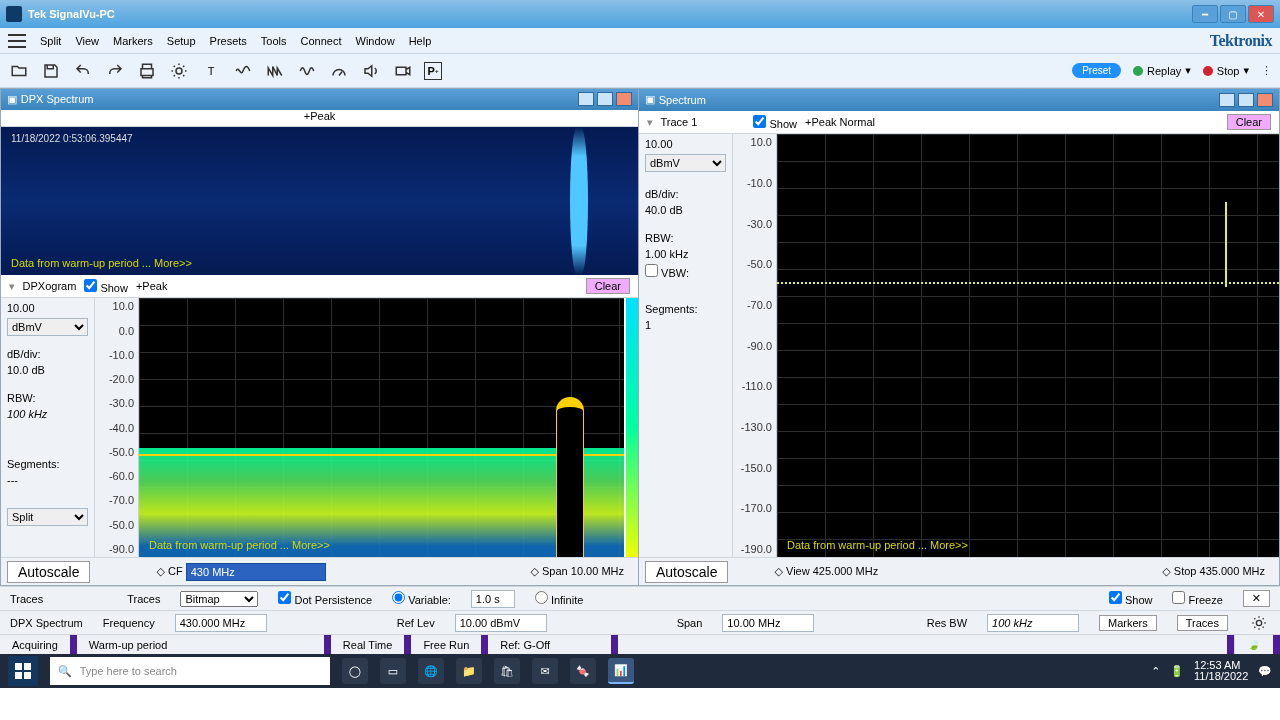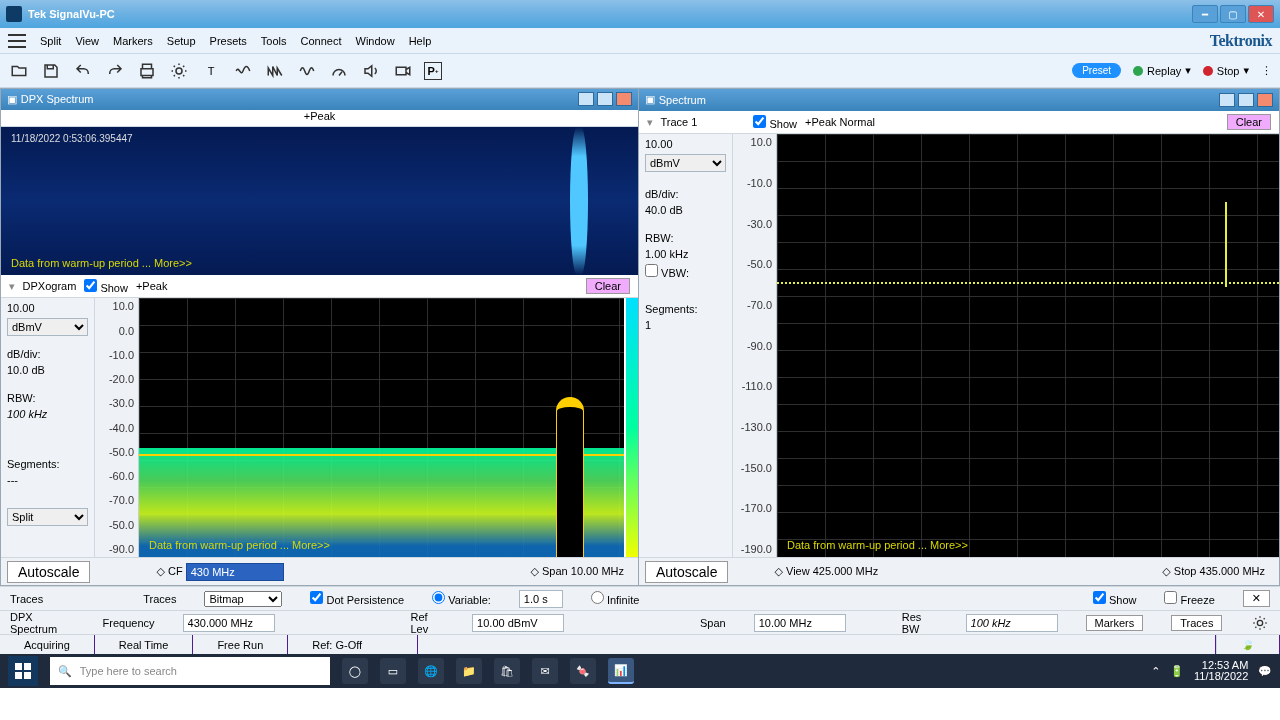--- a/index.html
+++ b/index.html
@@ -74,38 +74,38 @@
   .dpx-peak{position:absolute;left:86%;bottom:0;width:28px;height:100%;}
   .dpx-peak::before{content:"";position:absolute;left:0;right:0;bottom:0;top:38%;background:#000;border-left:1px solid #ffd000;border-right:1px solid #ffd000;border-top:10px solid #ffd000;border-radius:14px 14px 0 0}
   .dpx-line{position:absolute;left:0;right:0;top:60%;height:2px;background:#ffd000}
 
   
   .spec-body{height:428px}
   .noise{position:absolute;left:0;right:0;top:35%;height:2px;background:repeating-linear-gradient(90deg,#e2f040 0 2px,transparent 2px 4px)}
   .spike{position:absolute;right:52px;top:16%;width:2px;height:20%;background:#e2f040}
 
   
-  .strip{height:24px;background:#eef2f6;border-top:1px solid #cfd7df;display:flex;align-items:center;padding:0 10px;gap:28px}
+  .strip{height:24px;background:#eef2f6;border-top:1px solid #cfd7df;display:flex;align-items:center;padding:0 10px;gap:20px}
   .strip input[type=text]{height:18px;border:1px solid #aab8c5;padding:0 4px}
   .strip .flex1{flex:1}
-  .cf-input{background:#2a64c0;color:#fff;border:1px solid #1a4a9a;height:18px;width:98px;padding:0 4px}
+  .cf-input{background:#2a64c0;color:#fff;border:1px solid #1a4a9a;height:18px;width:140px;padding:0 4px}
   .chip-btn{background:#fff;border:1px solid #999;padding:1px 8px}
 
   .statusbar{height:20px;background:#eef2f6;border-top:1px solid #cfd7df;display:flex}
-  .statusbar span{padding:2px 24px;border-right:1px solid #4c1d95;display:inline-flex;align-items:center}
+  .statusbar span{padding:2px 12px;border-right:7px solid #4c1d95;display:inline-flex;align-items:center}
   .statusbar .leaf{margin-left:auto;border-left:1px solid #cfd7df;color:#2da44e}
 
   
   .taskbar{height:34px;background:#1f2a3c;display:flex;align-items:center;padding:0 8px;gap:12px;color:#fff}
   .taskbar .start{width:30px;height:30px;background:#14375e;display:flex;align-items:center;justify-content:center}
   .taskbar .search{flex:0 0 280px;background:#fff;color:#888;height:28px;display:flex;align-items:center;padding:0 8px;gap:8px}
   .task-icon{width:26px;height:26px;background:#2d3a4e;border-radius:3px;display:flex;align-items:center;justify-content:center}
   .task-icon.active{background:#3a5780;border-bottom:2px solid #7fb3ff}
   .tray{margin-left:auto;display:flex;align-items:center;gap:10px}
-  .clock{text-align:right;font-size:10px;line-height:11px}
+  .clock{text-align:left;font-size:10px;line-height:11px}
 </style>
 </head>
 <body>
 
 <div class="titlebar">
   <div class="app-icon"></div>
   <span class="title">Tek SignalVu-PC</span>
   <div class="win-btns">
     <span>━</span>
     <span>▢</span>
@@ -380,20 +380,21 @@
   <button class="chip-btn">Traces</button>
   <span class="tb-icon">
       <svg viewBox="0 0 24 24" width="16">
         <path d="M12 8a4 4 0 100 8 4 4 0 000-8zM12 2v2M12 20v2M4 12H2M22 12h-2M5 5l1.5 1.5M17.5 17.5L19 19M5 19l1.5-1.5M17.5 6.5L19 5" fill="none" stroke="#333" stroke-width="2"></path>
       </svg>
     </span>
 </div>
 
 <div class="statusbar">
   <span>Acquiring</span>
+  <span style="flex:0 0 254px">Warm-up period</span>
   <span>Real Time</span>
   <span>Free Run</span>
   <span style="flex:0 0 130px">Ref: G-Off</span>
   <span style="flex:1"></span>
   <span class="leaf">🍃</span>
 </div>
 
 <div class="taskbar">
   <div class="start">
       <svg width="16" height="16" viewBox="0 0 16 16">

